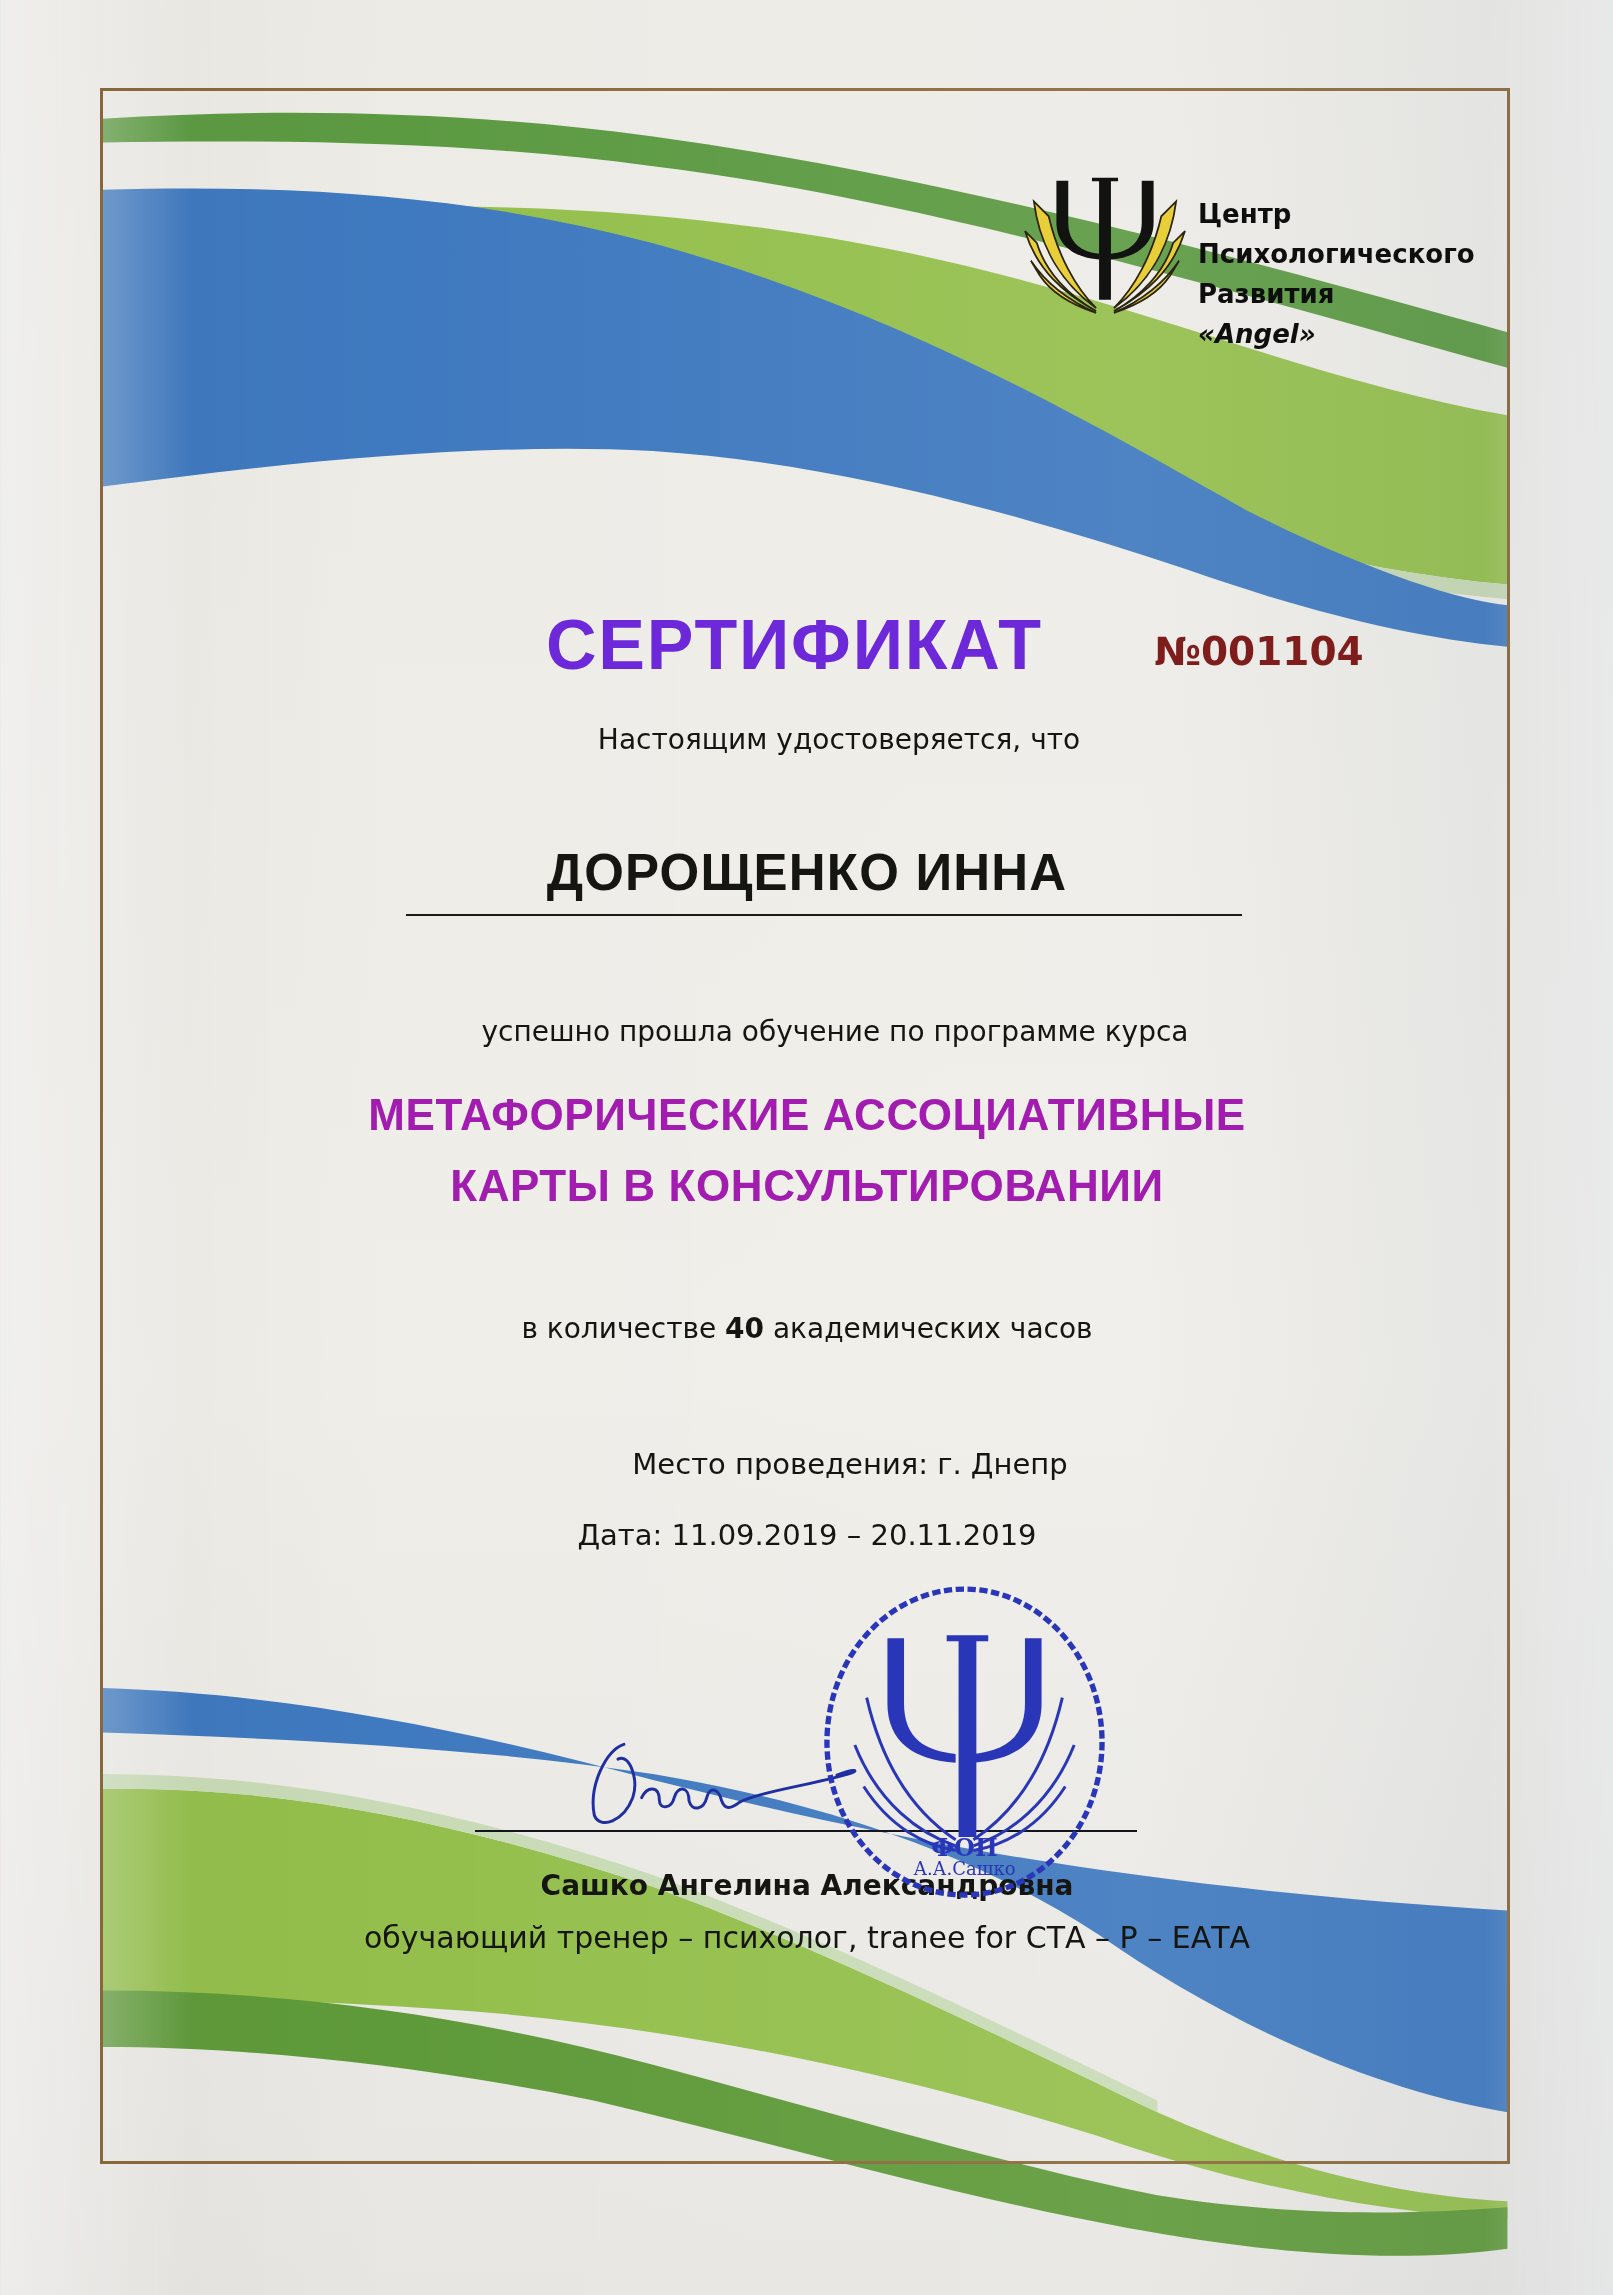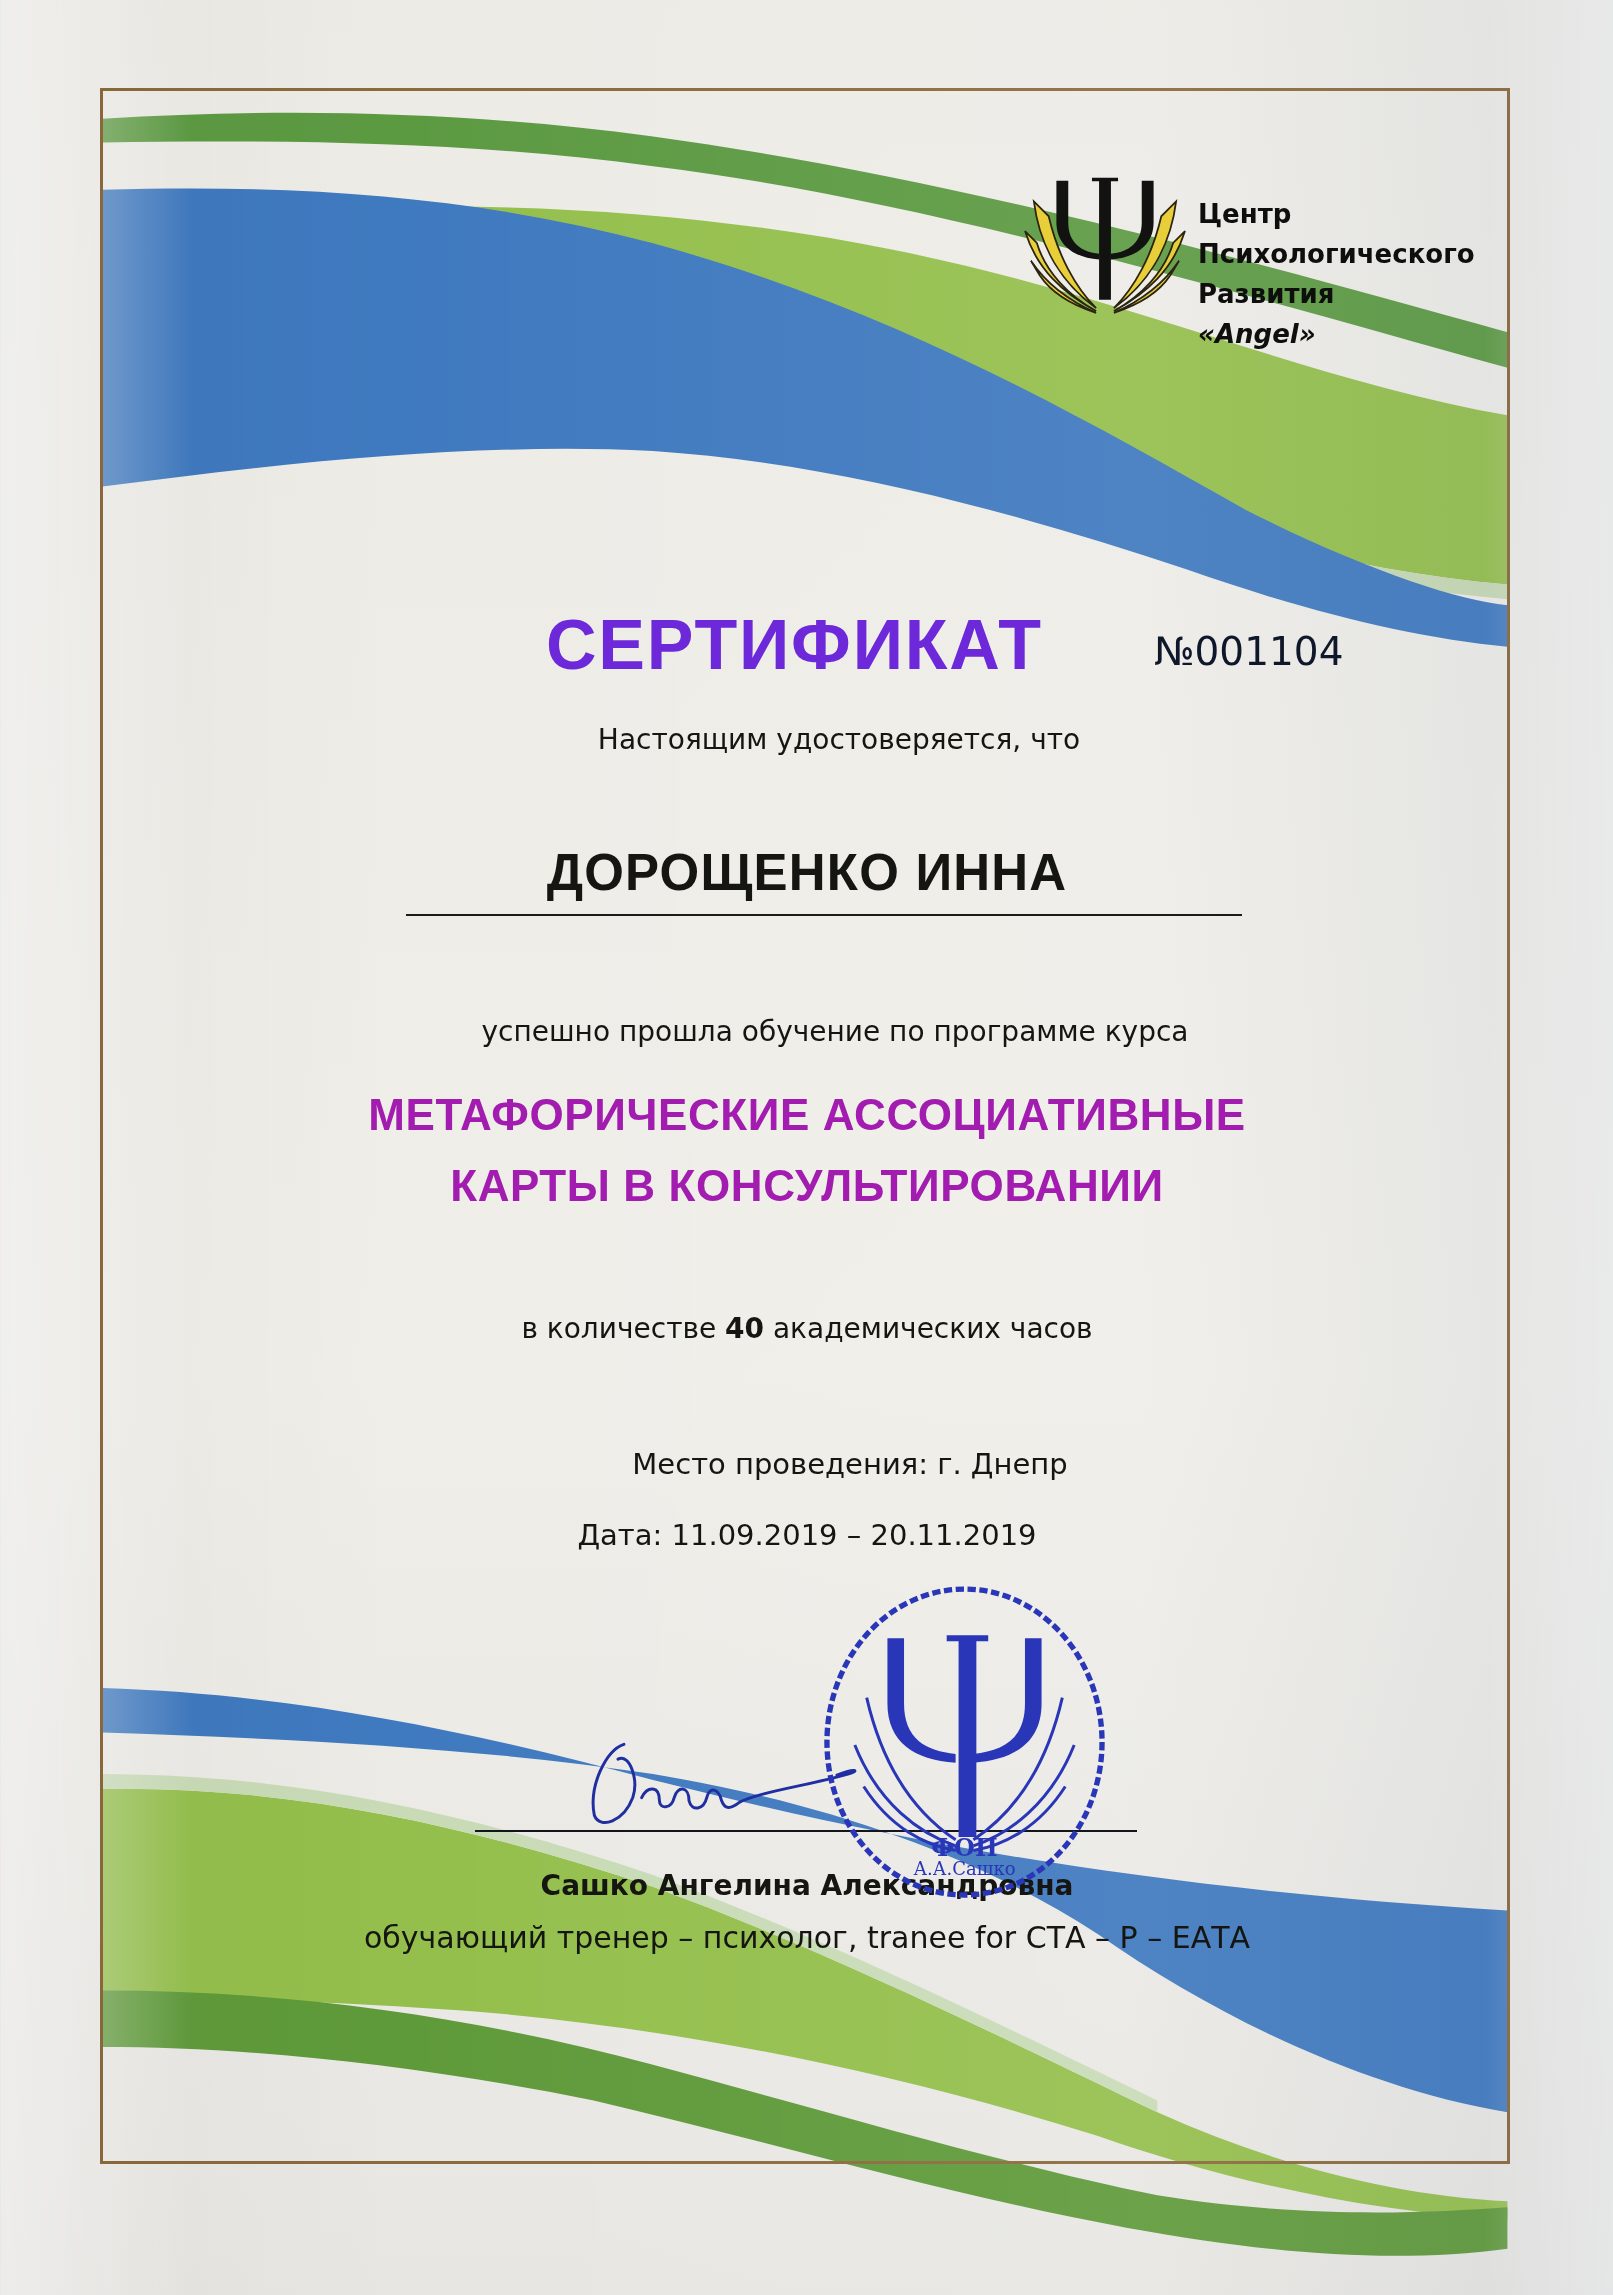--- a/index.html
+++ b/index.html
@@ -27,22 +27,22 @@
     position: absolute; left: 176px; top: 6px; font-family: "DejaVu Sans", sans-serif;
     font-weight: bold; font-size: 26px; line-height: 40px; color: #0e0e0c; margin-top: 40px;
   }
   .logo-text .angel { font-style: italic; }
   .center { position: absolute; left: 0; width: 1614px; text-align: center; }
   .title {
     position: absolute; left: 546px; top: 605px; font-weight: bold; font-size: 70px;
     letter-spacing: 1.8px; color: #6d28d9;
   }
   .number {
-    position: absolute; left: 1154px; top: 629px; font-size: 39px; color: #0f172a;
-    font-family: "DejaVu Sans", sans-serif; font-weight: normal;
+    position: absolute; left: 1154px; top: 629px; font-size: 39px; color: #7f1d1d;
+    font-family: "DejaVu Sans", sans-serif; font-weight: bold;
   }
   .intro { top: 723px; font-size: 28px; font-family: "DejaVu Sans", sans-serif; padding-left: 32px; }
   .recipient { top: 843px; font-size: 51px; font-weight: bold; letter-spacing: 1.2px; }
   .name-rule {
     position: absolute; left: 406px; top: 914px; width: 836px; height: 0;
     border-top: 2.4px solid #1b1b18;
   }
   .passed { top: 1015px; font-size: 28px; font-family: "DejaVu Sans", sans-serif; margin-left: 28px; }
   .course { top: 1079px; font-size: 44px; font-weight: bold; line-height: 71px; letter-spacing: 0.6px; color: #a21caf; }
   .hours { top: 1312px; font-size: 28px; font-family: "DejaVu Sans", sans-serif; }

